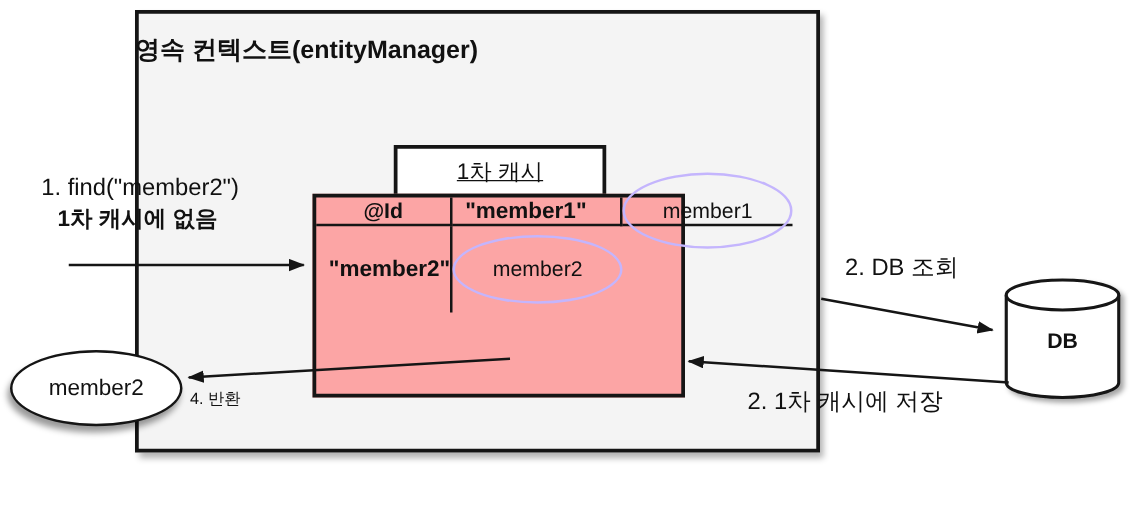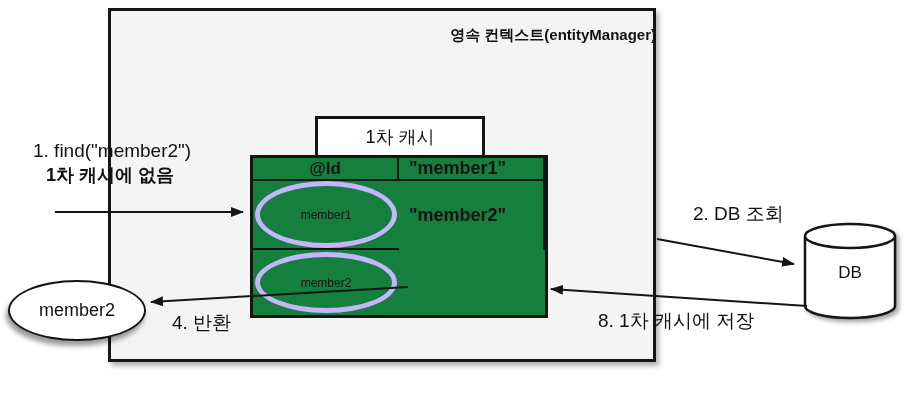--- a/index.html
+++ b/index.html
@@ -7,65 +7,65 @@
     position:relative; width:907px; height:405px; background:#ffffff;
     font-family:"Liberation Sans","DejaVu Sans",sans-serif; color:#111;
     overflow:hidden;
   }
   .pc-box {
     position:absolute; left:108px; top:8px; width:548px; height:354px;
     background:#f4f4f4; border:3px solid #151515; box-sizing:border-box;
     box-shadow:3px 4px 5px rgba(0,0,0,0.30);
   }
   .pc-title {
-    position:absolute; left:108px; top:26px; width:548px; text-align:right;
-    font-size:15px; font-weight:bold; z-index:2;
+    position:absolute; left:108px; top:26px; width:548px; text-align:left;
+    font-size:20px; font-weight:bold; z-index:2;
   }
   .cache-tab {
     position:absolute; left:315px; top:116px; width:170px; height:42px;
     background:#ffffff; border:3px solid #151515; box-sizing:border-box;
-    display:flex; align-items:center; justify-content:center; font-size:18px; z-index:2;
+    display:flex; align-items:center; justify-content:center; font-size:18px; z-index:2;text-decoration:underline;
   }
   .cache-table {
     position:absolute; left:250px; top:155px; width:298px; height:163px;
-    background:#15803d; border:3px solid #151515; box-sizing:border-box;
-    display:grid; grid-template-columns:1fr 1fr; grid-template-rows:23px 69px 1fr;
+    background:#fca5a5; border:3px solid #151515; box-sizing:border-box;
+    display:grid; grid-template-columns:1fr 1fr 1fr; grid-template-rows:23px 69px 1fr;
     z-index:3;
   }
   .cell { box-sizing:border-box; }
   .col1 { border-right:2px solid #151515; }
   .hcell {
     border-bottom:2px solid #151515; display:flex; align-items:center;
     justify-content:center; font-weight:bold; font-size:17px;
   }
   .r1 { border-bottom:2px solid #151515; }
   .id-cell { display:flex; align-items:center; padding-left:10px; font-weight:bold; font-size:18px; }
   .entity-cell { display:flex; align-items:center; justify-content:center; }
   .entity-ellipse {
-    border:5px solid #c4b5fd; border-radius:50%;
-    display:flex; align-items:center; justify-content:center; font-size:12px;
+    border:2px solid #c4b5fd; border-radius:50%;
+    display:flex; align-items:center; justify-content:center; font-size:17px;
   }
   .ell-1 { width:132px; height:57px; }
   .ell-2 { width:132px; height:51px; }
   .result-ellipse {
     position:absolute; left:8px; top:280px; width:134px; height:57px;
     background:#ffffff; border:2px solid #151515; border-radius:50%;
     display:flex; align-items:center; justify-content:center; font-size:18px;
     box-shadow:-2px 5px 5px rgba(0,0,0,0.40); z-index:4;
   }
   .step-label { position:absolute; font-size:18px; white-space:nowrap; z-index:6; }
   .step1a { left:33px;  top:140px; font-size:19px; }
   .step1b { left:46px;  top:163px;font-weight:bold; }
-  .step2  { left:693px; top:201px; font-size:19px; }
+  .step2  { left:676px; top:201px; font-size:19px; }
   .step3  { left:598px; top:308px; font-size:19px; }
-  .step4  { left:172px; top:310px; font-size:19px; }
+  .step4  { left:152px; top:310px; font-size:13px; }
   .db-svg { position:absolute; left:793px; top:216px; z-index:3; }
   .db-label {
     position:absolute; left:820px; top:263px; width:60px; text-align:center;
-    font-size:17px; z-index:4;
+    font-size:17px; z-index:4;font-weight:bold;
   }
   .arrows { position:absolute; left:0; top:0; z-index:5; pointer-events:none; }
 </style>
 </head>
 <body>
 
 <div class="canvas">
 
   <div class="pc-box"></div>
   <div class="pc-title">영속 컨텍스트(entityManager)</div>
@@ -105,21 +105,21 @@
     <g filter="url(#dbshadow)">
       <path d="M12,20 v70 a45,12 0 0 0 90,0 v-70" fill="#ffffff" stroke="#151515" stroke-width="2.5"></path>
       <ellipse cx="57" cy="20" rx="45" ry="12" fill="#ffffff" stroke="#151515" stroke-width="2.5"></ellipse>
     </g>
   </svg>
   <div class="db-label">DB</div>
 
   <div class="step-label step1a">1. find("member2")</div>
   <div class="step-label step1b">1차 캐시에 없음</div>
   <div class="step-label step2">2. DB 조회</div>
-  <div class="step-label step3">8. 1차 캐시에 저장</div>
+  <div class="step-label step3">2. 1차 캐시에 저장</div>
   <div class="step-label step4">4. 반환</div>
 
   <svg class="arrows" width="907" height="405" viewBox="0 0 907 405">
     <defs>
       <marker id="ah" markerWidth="14" markerHeight="12" refX="12" refY="5" orient="auto" markerUnits="userSpaceOnUse">
         <path d="M0,0 L13,5 L0,10 z" fill="#151515"></path>
       </marker>
     </defs>
     <line x1="55" y1="212" x2="243" y2="212" stroke="#151515" stroke-width="2" marker-end="url(#ah)"></line>
     <line x1="657" y1="239" x2="794" y2="264" stroke="#151515" stroke-width="2" marker-end="url(#ah)"></line>

